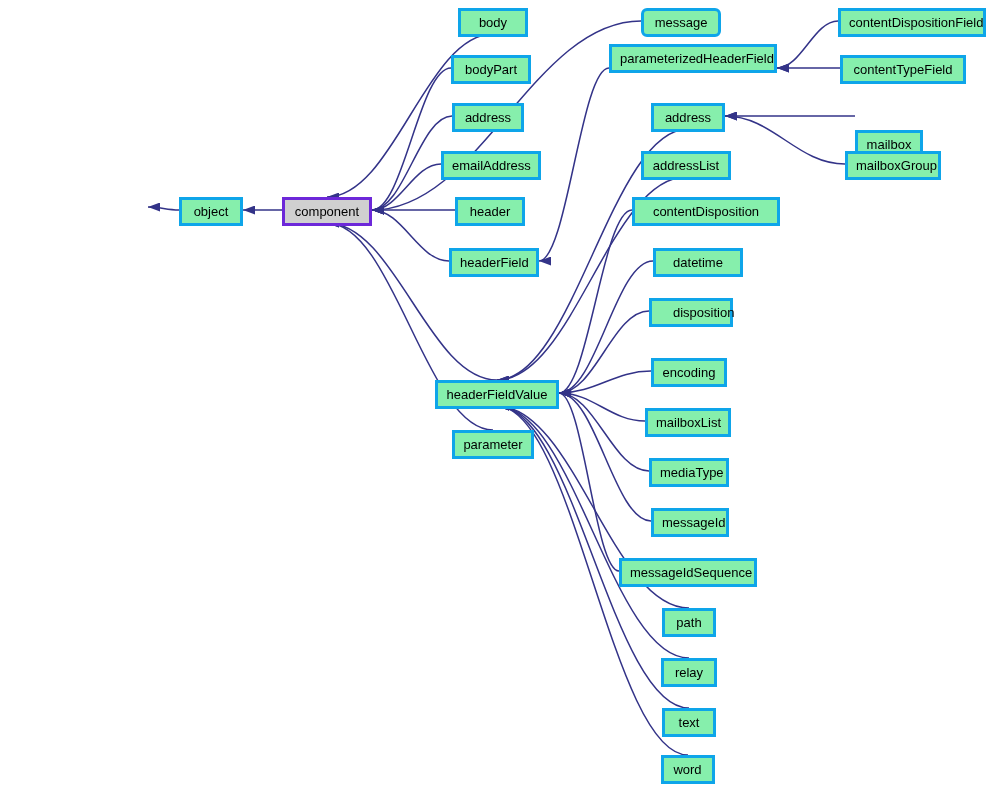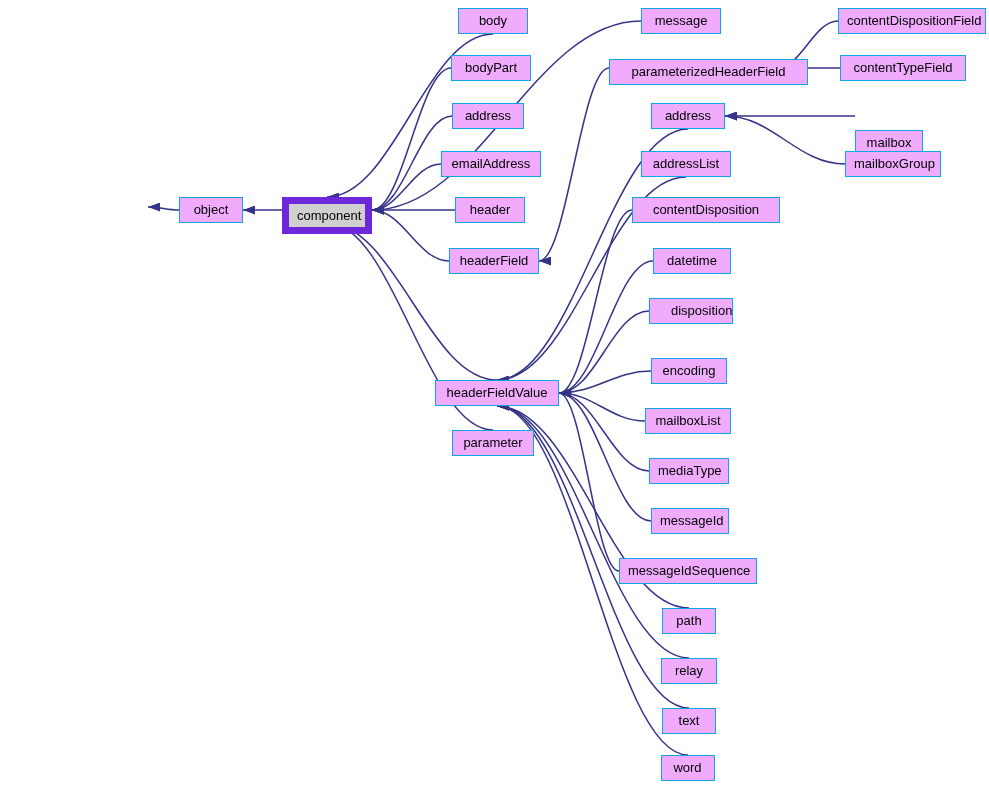--- a/index.html
+++ b/index.html
@@ -18,31 +18,31 @@
       position: relative;
     }
     svg#diagram-svg {
       position: absolute;
       top: 0; left: 0;
       width: 989px;
       height: 797px;
     }
     .node-box {
       position: absolute;
-      border: 1px solid #0ea5e9;
-      background: #f0abfc;
+      border: 3px solid #0ea5e9;
+      background: #86efac;
       padding: 4px 8px;
       text-align: center;
       white-space: nowrap;
       font-size: 13px;
       color: #000;
     }
     .node-box.shaded {
       background: #d0d0d0;
-      border: 7px solid #6d28d9;
+      border: 3px solid #6d28d9;
     }
   </style>
 </head>
 <body>
 
 <div id="diagram-container">
   <svg id="diagram-svg" xmlns="http://www.w3.org/2000/svg">
       <defs>
         <marker id="arrowhead" markerWidth="8" markerHeight="6" refX="8" refY="3" orient="auto">
           <polygon points="0 0, 8 3, 0 6" fill="#333388"></polygon>
@@ -73,37 +73,37 @@
       <path d="M 619 571 C 595 571, 583 393, 559 393" fill="none" stroke="#333388" stroke-width="1.5" marker-end="url(#arrowhead)"></path>
       <path d="M 689 608 C 612.2 608, 573.8 406, 497 406" fill="none" stroke="#333388" stroke-width="1.5" marker-end="url(#arrowhead)"></path>
       <path d="M 689 658 C 612.2 658, 573.8 406, 497 406" fill="none" stroke="#333388" stroke-width="1.5" marker-end="url(#arrowhead)"></path>
       <path d="M 689 708 C 612.2 708, 573.8 406, 497 406" fill="none" stroke="#333388" stroke-width="1.5" marker-end="url(#arrowhead)"></path>
       <path d="M 688 755 C 611.6 755, 573.4 406, 497 406" fill="none" stroke="#333388" stroke-width="1.5" marker-end="url(#arrowhead)"></path>
       <path d="M 641 21 C 533.4 21, 479.6 210, 372 210" fill="none" stroke="#333388" stroke-width="1.5" marker-end="url(#arrowhead)"></path>
       <path d="M 282 210 C 266.4 210, 258.6 210, 243 210" fill="none" stroke="#333388" stroke-width="1.5" marker-end="url(#arrowhead)"></path>
       <path d="M 179 210 C 166.6 210, 160.4 207, 148 207" fill="none" stroke="#333388" stroke-width="1.5" marker-end="url(#arrowhead)"></path>
     </svg>
 <div class="node-box" style="left: 458px; top: 8px; width: 70px; min-height: 26px;">body</div>
-    <div class="node-box" style="left: 641px; top: 8px; width: 80px; min-height: 26px;">message</div>
+    <div class="node-box" style="left: 641px; top: 8px; width: 80px; min-height: 26px; border-radius: 6px;">message</div>
     <div class="node-box" style="left: 838px; top: 8px; width: 148px; min-height: 26px;">contentDispositionField</div>
     <div class="node-box" style="left: 451px; top: 55px; width: 80px; min-height: 26px;">bodyPart</div>
-    <div class="node-box" style="left: 609px; top: 59px; width: 199px; min-height: 26px;">parameterizedHeaderField</div>
+    <div class="node-box" style="left: 609px; top: 44px; width: 168px; min-height: 26px;">parameterizedHeaderField</div>
     <div class="node-box" style="left: 840px; top: 55px; width: 126px; min-height: 26px;">contentTypeField</div>
     <div class="node-box" style="left: 452px; top: 103px; width: 72px; min-height: 26px;">address</div>
     <div class="node-box" style="left: 651px; top: 103px; width: 74px; min-height: 26px;">address</div>
     <div class="node-box" style="left: 855px; top: 103px; width: 68px; min-height: 26px; margin-top: 27px;">mailbox</div>
     <div class="node-box" style="left: 441px; top: 151px; width: 100px; min-height: 26px;">emailAddress</div>
     <div class="node-box" style="left: 641px; top: 151px; width: 90px; min-height: 26px;">addressList</div>
     <div class="node-box" style="left: 845px; top: 151px; width: 96px; min-height: 26px;">mailboxGroup</div>
     <div class="node-box" style="left: 179px; top: 197px; width: 64px; min-height: 26px;">object</div>
     <div class="node-box shaded" style="left: 282px; top: 197px; width: 90px; min-height: 26px;">component</div>
     <div class="node-box" style="left: 455px; top: 197px; width: 70px; min-height: 26px;">header</div>
     <div class="node-box" style="left: 632px; top: 197px; width: 148px; min-height: 26px;">contentDisposition</div>
     <div class="node-box" style="left: 449px; top: 248px; width: 90px; min-height: 26px;">headerField</div>
-    <div class="node-box" style="left: 653px; top: 248px; width: 78px; min-height: 26px;">datetime</div>
+    <div class="node-box" style="left: 653px; top: 248px; width: 90px; min-height: 26px;">datetime</div>
     <div class="node-box" style="left: 649px; top: 298px; width: 84px; min-height: 26px; padding-left: 21px;">disposition</div>
     <div class="node-box" style="left: 435px; top: 380px; width: 124px; min-height: 26px;">headerFieldValue</div>
     <div class="node-box" style="left: 651px; top: 358px; width: 76px; min-height: 26px;">encoding</div>
     <div class="node-box" style="left: 452px; top: 430px; width: 82px; min-height: 26px;">parameter</div>
     <div class="node-box" style="left: 645px; top: 408px; width: 86px; min-height: 26px;">mailboxList</div>
     <div class="node-box" style="left: 649px; top: 458px; width: 80px; min-height: 26px;">mediaType</div>
     <div class="node-box" style="left: 651px; top: 508px; width: 78px; min-height: 26px;">messageId</div>
     <div class="node-box" style="left: 619px; top: 558px; width: 138px; min-height: 26px;">messageIdSequence</div>
     <div class="node-box" style="left: 662px; top: 608px; width: 54px; min-height: 26px;">path</div>
     <div class="node-box" style="left: 661px; top: 658px; width: 56px; min-height: 26px;">relay</div>

